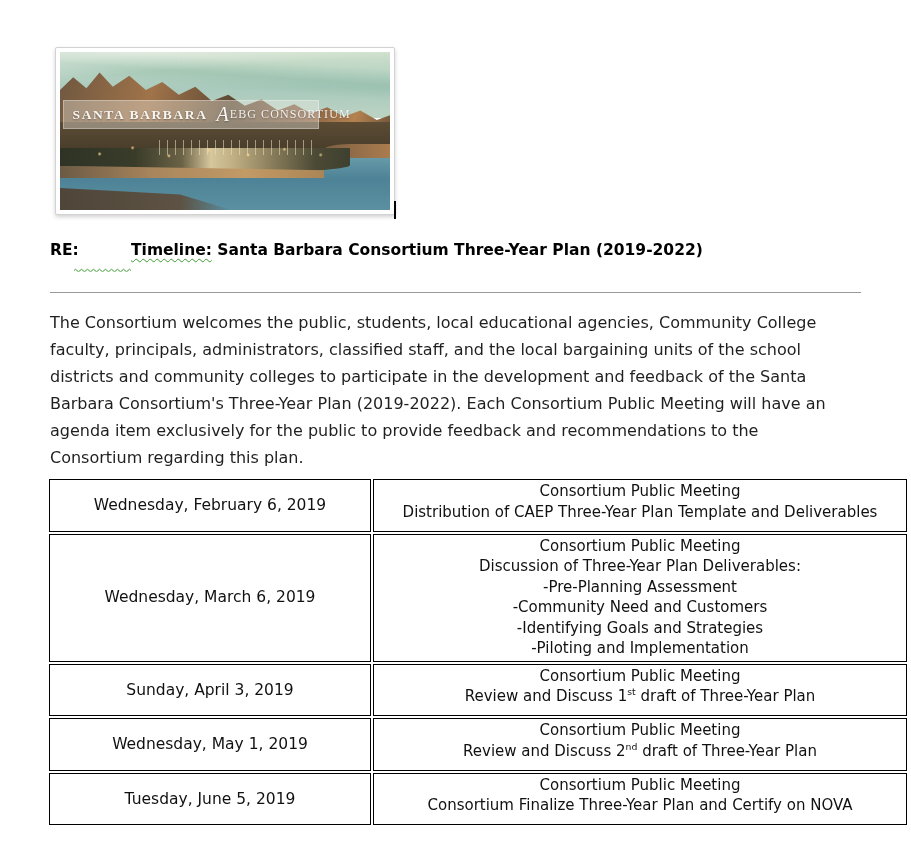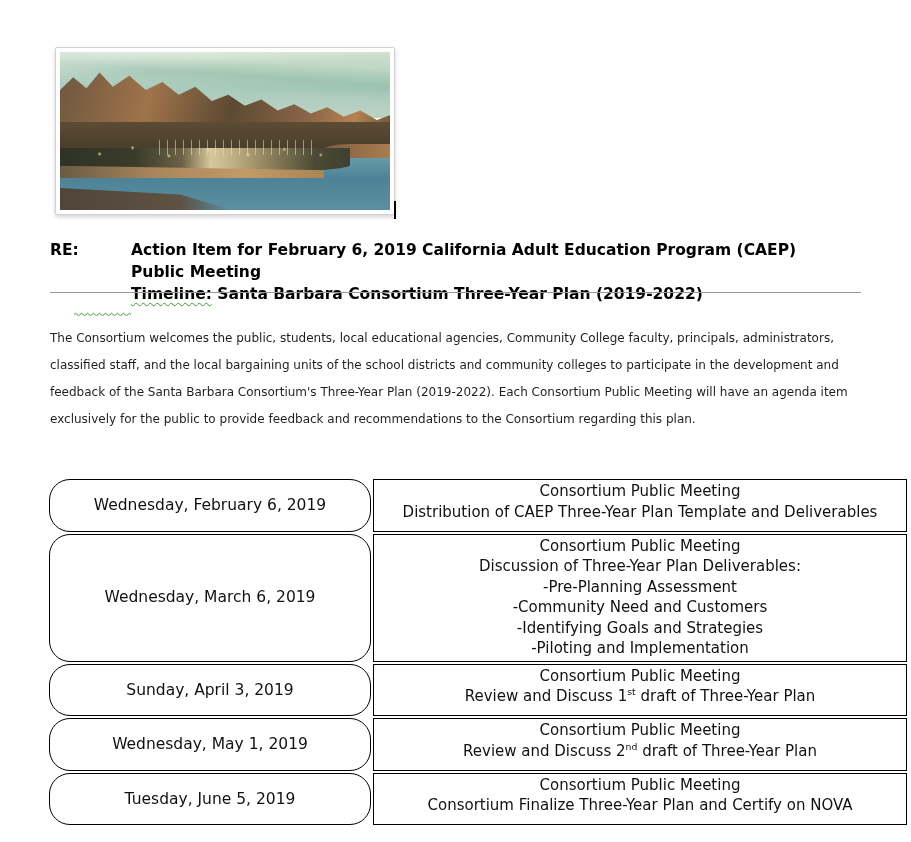--- a/index.html
+++ b/index.html
@@ -122,35 +122,35 @@
   .gutter-squiggle { position: absolute; left: -57px; top: 17px; width: 57px; height: 5px; }
 
   
   .divider {
     position: absolute; left: 50px; top: 292px; width: 811px; height: 0;
     border-top: 1px solid #999999;
   }
 
   
   .intro {
-    position: absolute; left: 50px; top: 325px; width: 800px;
-    font-size: 12px; line-height: 27px; color: #1f1f1f;
+    position: absolute; left: 50px; top: 309px; width: 800px;
+    font-size: 16px; line-height: 27px; color: #1f1f1f;
   }
 
   
   .schedule {
     position: absolute; left: 47px; top: 477px;
     border-collapse: separate; border-spacing: 2px;
     table-layout: fixed; width: 822px;
     font-size: 15px; line-height: 20.5px; color: #111111;
   }
   .schedule td { border: 1px solid #000000; background: #ffffff; text-align: center; }
   .schedule td.date-cell {
     width: 290px; text-align: center; vertical-align: middle;
-    font-size: 15.5px; padding: 15px; border-radius: 21px;
+    font-size: 15.5px; padding: 15px;
   }
   .schedule td.desc-cell {
     width: 524px; vertical-align: top; padding: 1px 4px 2px 4px;
   }
   .cell-lines { white-space: pre-line; }
   sup { font-size: 0.62em; line-height: 0; vertical-align: super; margin-top: 28px; }
 </style>
 </head>
 <body>
 
@@ -161,28 +161,32 @@
       <div class="sky"></div>
       <div class="ridge"></div>
       <div class="hillside"></div>
       <div class="water"></div>
       <div class="farshore"></div>
       <div class="town"></div>
       <div class="masts"></div>
       <div class="lights"></div>
       <div class="beach"></div>
       <div class="darkbeach"></div>
+      <div class="banner">
+        <span class="main-title">SANTA BARBARA</span>
+        <span class="logo-a">A</span>
+        <span class="logo-rest">EBG CONSORTIUM</span>
+      </div>
     </div>
   </div>
   <div class="text-cursor"></div>
 
   <div class="re-block">
     <div>RE:</div>
     <div>
-      <div>Action Item for February 6, 2019 California Adult Education Program (CAEP) Public Meeting</div>
       <div class="re-line2">
         <span class="gutter-squiggle">
           <svg width="57" height="5" viewBox="0 0 57 5" xmlns="http://www.w3.org/2000/svg">
             <path d="M0 3.5 q1.5 -2.5 3 0 t3 0 t3 0 t3 0 t3 0 t3 0 t3 0 t3 0 t3 0 t3 0 t3 0 t3 0 t3 0 t3 0 t3 0 t3 0 t3 0 t3 0 t3 0" stroke="#3f9c35" stroke-width="1" fill="none"></path>
           </svg>
         </span><span class="flagged">Timeline:</span><span> Santa Barbara Consortium Three-Year Plan (2019-2022)</span>
       </div>
     </div>
   </div>
 

